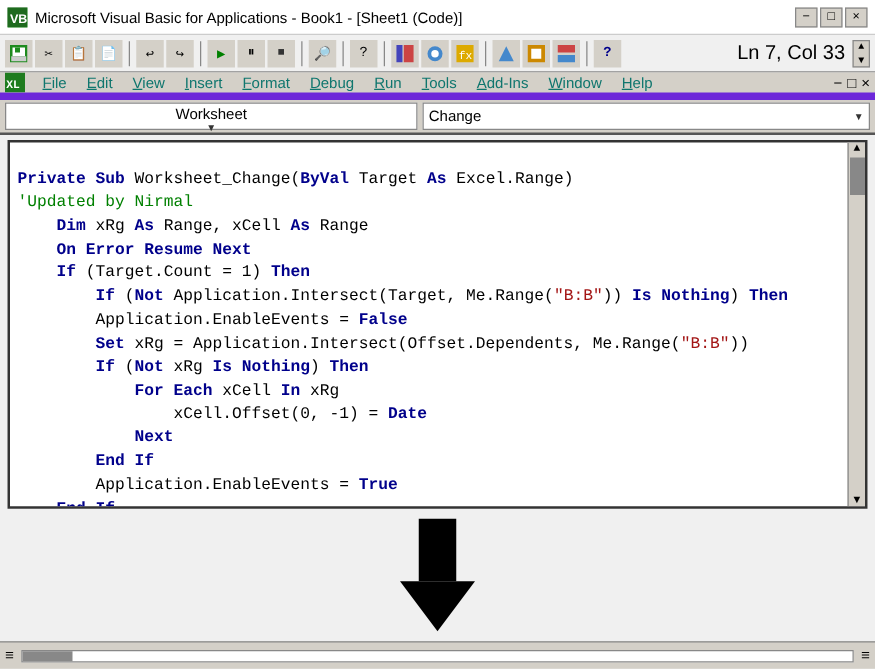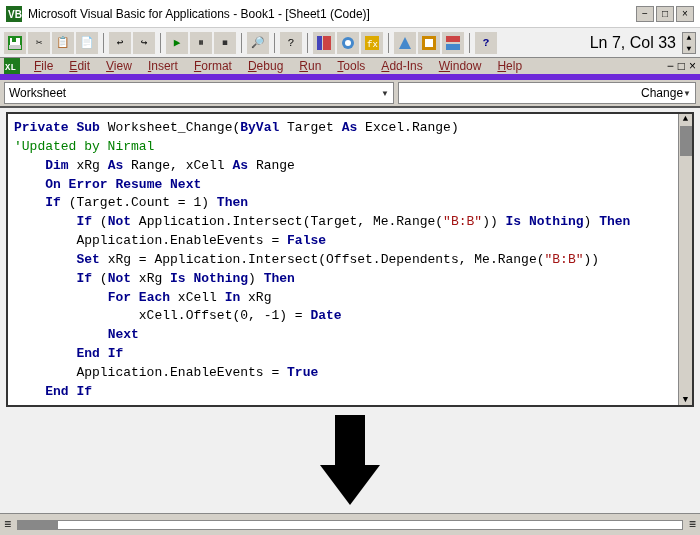--- a/index.html
+++ b/index.html
@@ -96,21 +96,21 @@
       padding: 2px 4px;
       height: 22px;
       border-bottom: 6px solid #6d28d9;
       gap: 4px;
     }
     .menu-item {
       font-size: 12px;
       font-family: Arial, sans-serif;
       padding: 1px 6px;
       cursor: pointer;
-      color: #7f1d1d;
+      color: #0f766e;
     }
     .menu-spacer { flex: 1; }
     .window-controls {
       display: flex;
       align-items: center;
       gap: 4px;
     }
     .win-ctrl {
       font-size: 12px;
       cursor: pointer;
@@ -132,22 +132,22 @@
       background: white;
       border: 1px solid #888;
       font-size: 12px;
       font-family: Arial, sans-serif;
       padding: 1px 4px;
       display: flex;
       align-items: center;
       justify-content: space-between;
       cursor: pointer;
     }
-    .dropdown.left { width: 390px; }
-    .dropdown.right { flex: 1; justify-content: flex-end; }
+    .dropdown.left { width: 330px; flex-direction: column; }
+    .dropdown.right { flex: 1; }
     .dropdown-arrow {
       font-size: 8px;
       color: #333;
     }
 
     
     .editor-wrapper {
       position: relative;
       background: white;
       border: 2px solid #333;
@@ -165,21 +165,21 @@
       align-items: center;
     }
     .scrollbar-thumb {
       width: 12px;
       height: 30px;
       background: #888;
       margin-top: 2px;
     }
     .code-area {
       flex: 1;
-      padding: 5px 6px;
+      padding: 20px 6px;
       font-size: 13px;
       font-family: 'Courier New', monospace;
       color: #000;
       overflow: hidden;
       line-height: 1.45;
     }
     .code-line { white-space: pre; }
     .kw { color: #00008b; font-weight: bold; }
     .cm { color: #008000; }
     .st { color: #a31515; }

